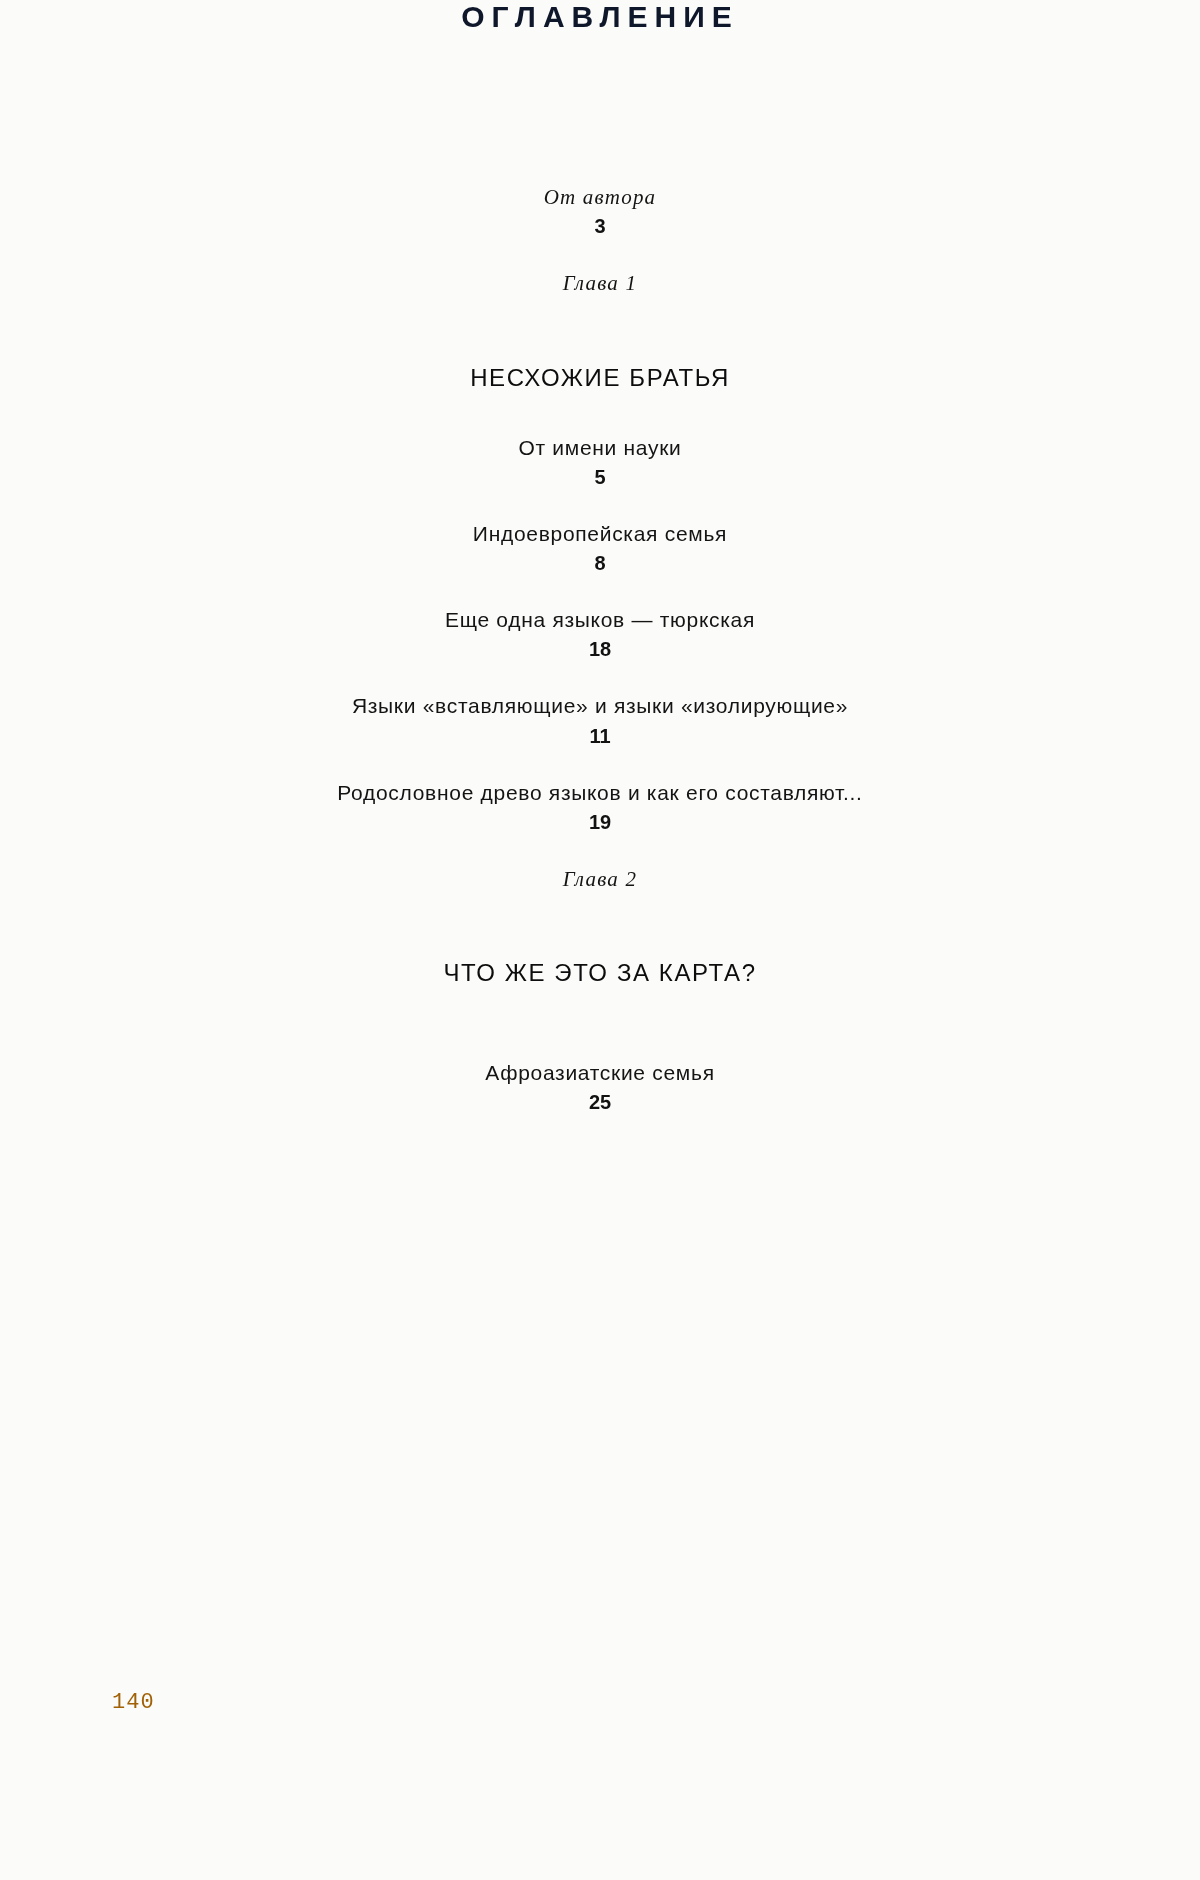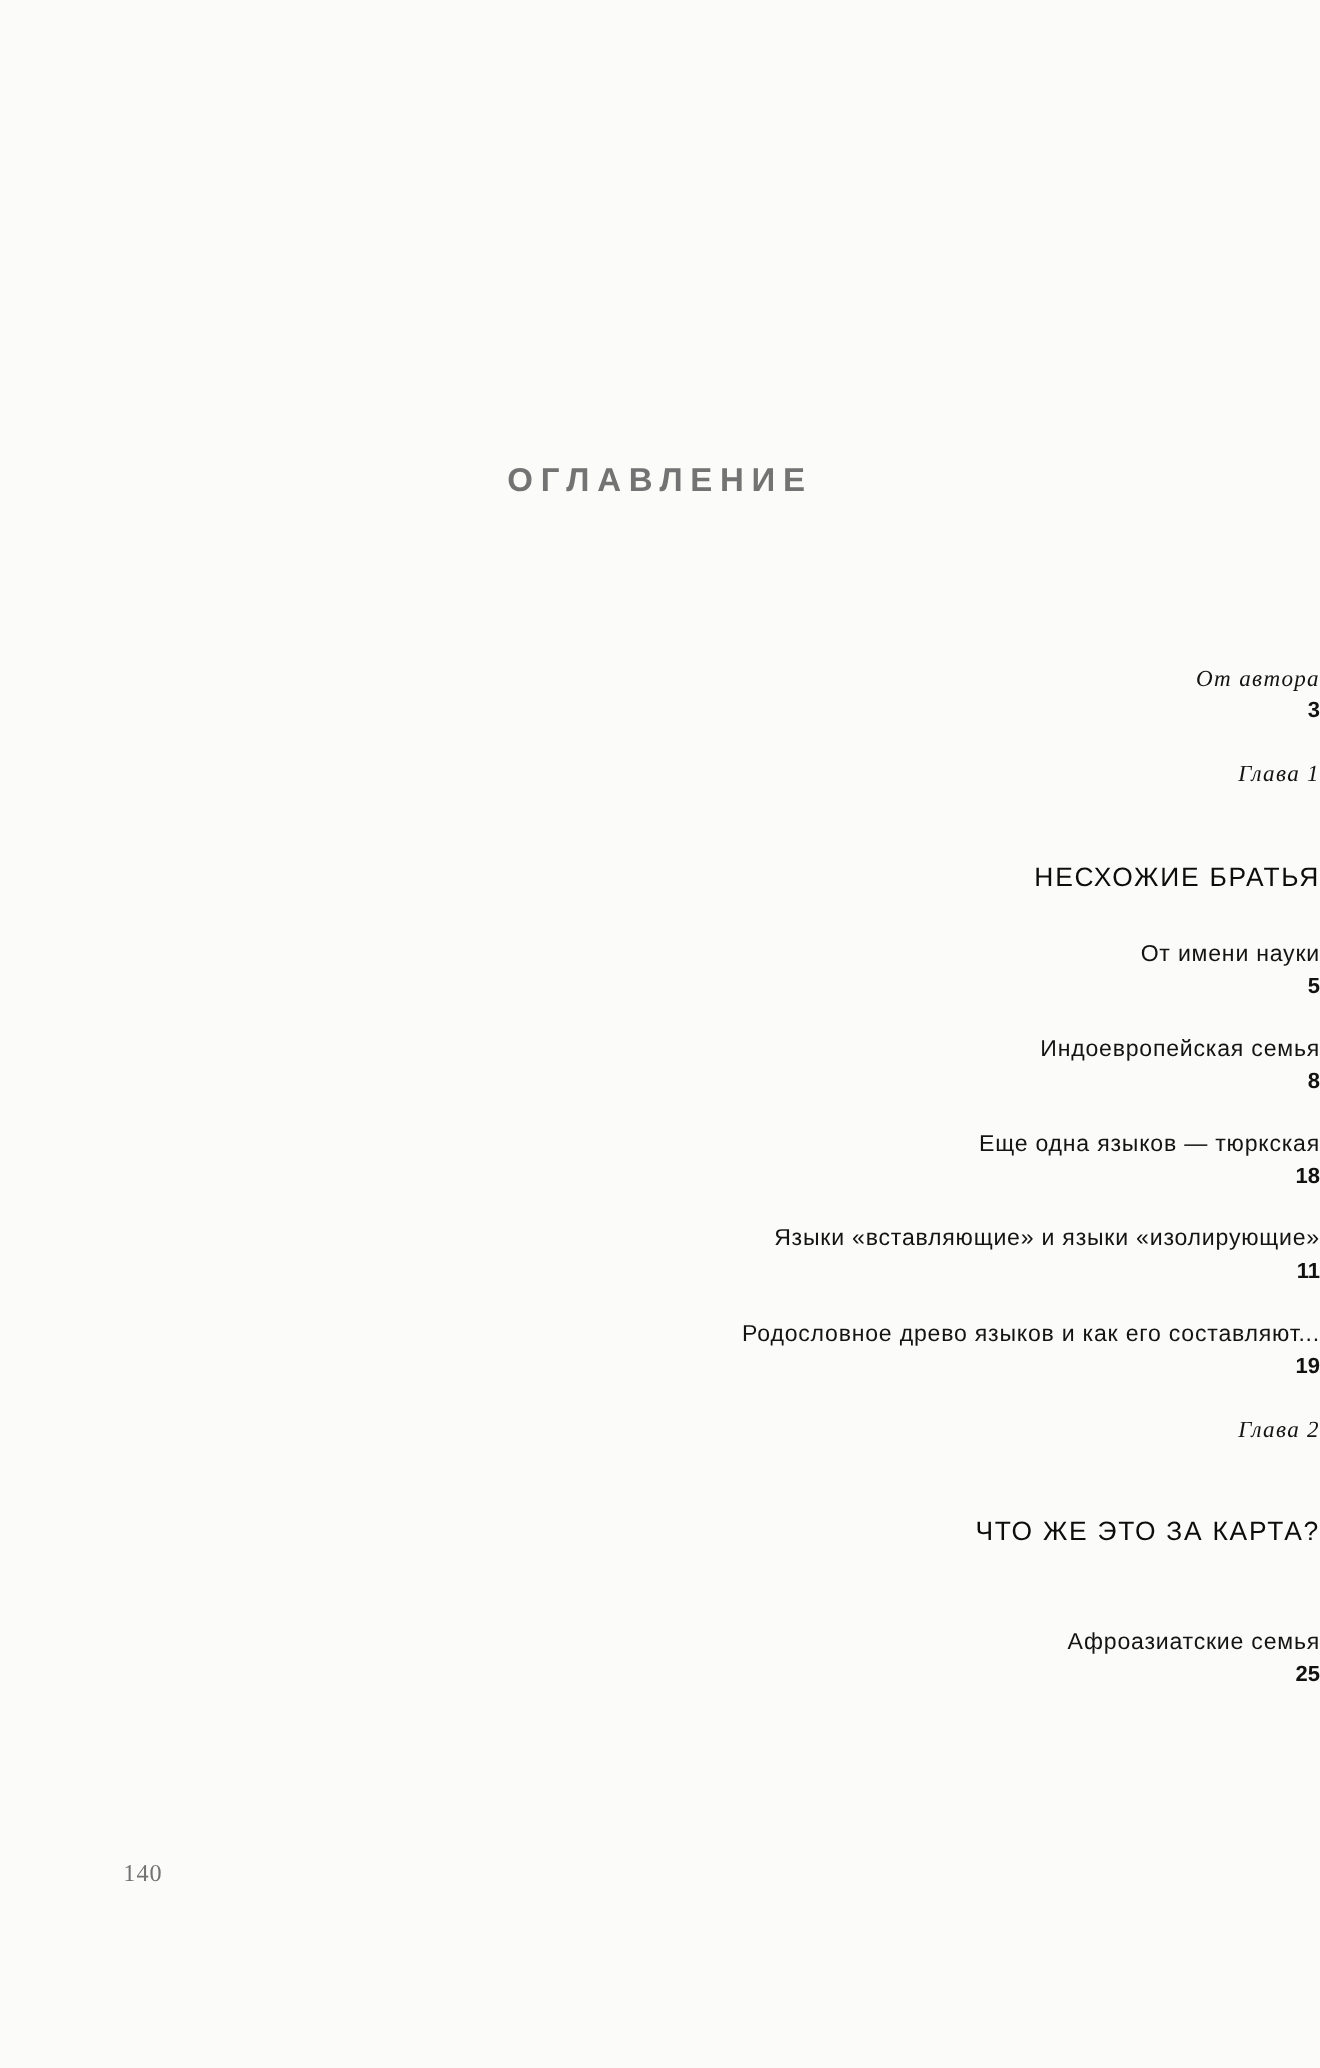--- a/index.html
+++ b/index.html
@@ -28,28 +28,27 @@
     left: 0;
     top: 0;
     width: 1200px;
   }
   .toc-title {
     text-align: center;
     font-family: "Liberation Sans", sans-serif;
     font-weight: bold;
     font-size: 30px;
     letter-spacing: 7px;
-    margin-top: 420px;
-    color: #737373;
+    color: #0f172a;
   }
   .toc-body {
     margin-top: 150px;
   }
   .entry {
-    text-align: right;
+    text-align: center;
     margin-bottom: 0;
   }
   .entry-label {
     font-family: "Liberation Sans", sans-serif;
     font-size: 21px;
     letter-spacing: 0.7px;
     color: #141414;
     line-height: 1.25;
   }
   .entry.italic .entry-label {
@@ -73,23 +72,23 @@
     line-height: 1.4;
     margin-top: 2px;
   }
   .spacer-lg { height: 42px; }
   .spacer-md { height: 30px; }
   .spacer-sm { height: 18px; }
   .folio {
     position: absolute;
     left: 112px;
     top: 1690px;
-    font-family: Liberation Serif, serif;
+    font-family: Liberation Mono, monospace;
     font-size: 22px;
-    color: #737373;
+    color: #a16207;
     letter-spacing: 1px;
   }
 </style>
 </head>
 <body>
 
 <div class="page">
   <div class="content">
 
     <div class="toc-title">ОГЛАВЛЕНИЕ</div>

